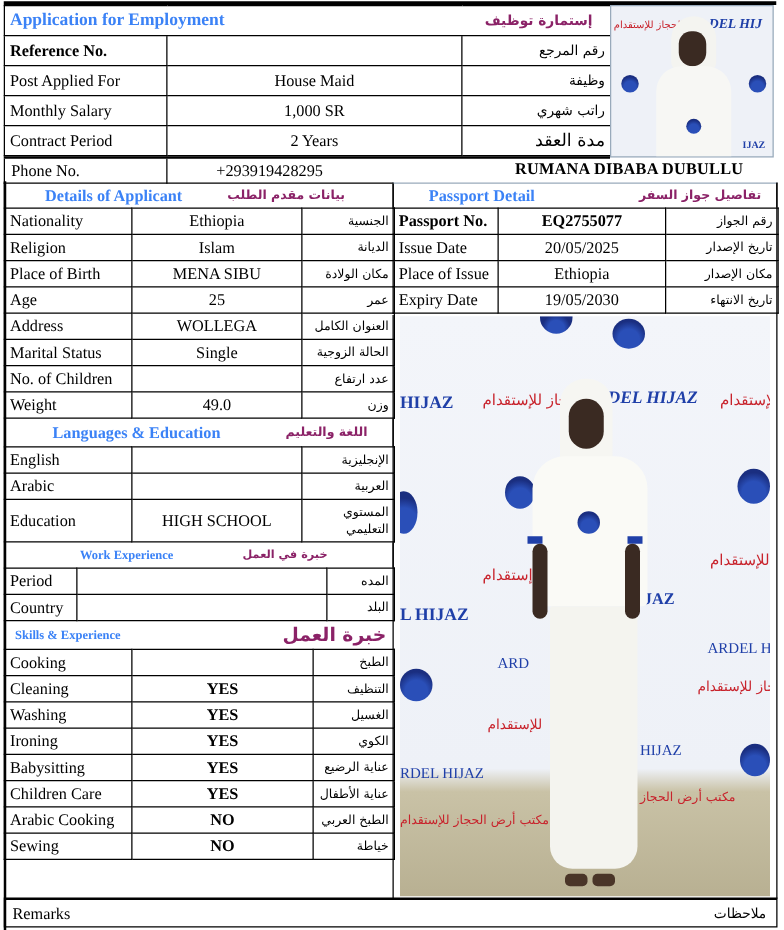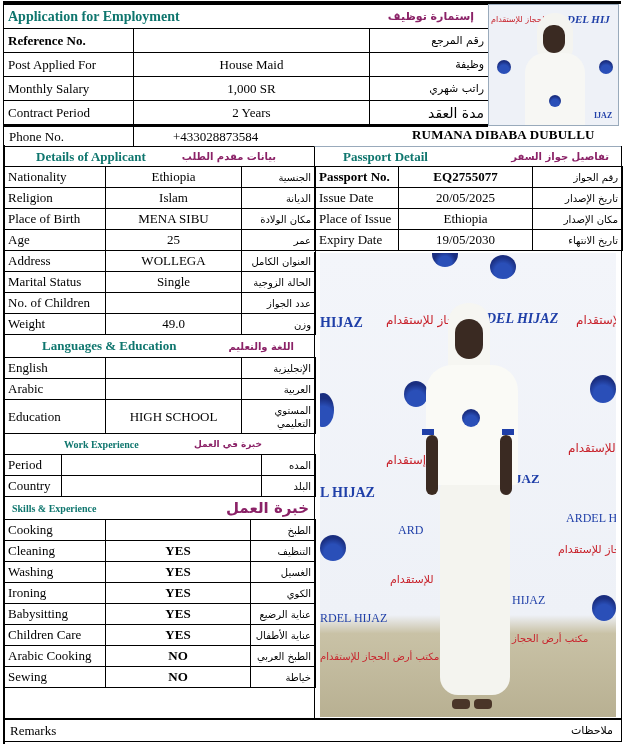--- a/index.html
+++ b/index.html
@@ -3,21 +3,21 @@
 <meta charset="utf-8">
 <style>
   * { box-sizing: border-box; margin: 0; padding: 0; }
   body { width: 627px; height: 744px; background: #fff; font-family: "Liberation Serif", serif; font-size: 13px; color: #000; position: relative; overflow: hidden; }
   .abs { position: absolute; }
   .t { border-collapse: collapse; table-layout: fixed; }
   .t td { border: 1px solid #000; padding: 0 4px; height: 21px; white-space: nowrap; overflow: hidden; }
   .c { text-align: center; }
   .r { text-align: right; direction: rtl; font-family: "DejaVu Sans", sans-serif; font-size: 10px; }
   .b { font-weight: bold; }
-  .sec { color: #0f766e; font-weight: bold; }
+  .sec { color: #3b82f6; font-weight: bold; }
   .sec-ar { color: #8b2267; font-weight: bold; font-family: "DejaVu Sans", sans-serif; font-size: 10px; direction: rtl; }
   .hdr-row { display: flex; justify-content: space-between; align-items: center; }
   .photo { background: #eef1f7; overflow: hidden; }
   .wm-blue { color: #1f3fa8; font-weight: bold; font-style: italic; position: absolute; white-space: nowrap; }
   .wm-red { color: #c8232c; font-family: "DejaVu Sans", sans-serif; position: absolute; white-space: nowrap; direction: rtl; }
   .globe { position: absolute; border-radius: 50%; background: radial-gradient(circle at 50% 70%, #2a4fb8 40%, #1a2e80 70%); }
 </style>
 </head>
 <body>
 
@@ -60,21 +60,21 @@
       <td class="r" style="font-size:14px;">مدة العقد</td>
     </tr>
   </tbody>
     </table>
 </div>
 
 <div class="abs" style="left:3px;top:125px;width:485px;height:20px;border-top:2px solid #000;">
   <div class="abs" style="left:0;top:0;width:1px;height:20px;background:#000;"></div>
   <span class="abs" style="left:6px;top:2px;">Phone No.</span>
   <div class="abs" style="left:130px;top:0;width:1px;height:20px;background:#000;"></div>
-  <span class="abs" style="left:170px;top:2px;">+433028873584</span>
+  <span class="abs" style="left:170px;top:2px;">+293919428295</span>
 </div>
 
 <div class="abs b" style="left:412px;top:127px;font-size:13px;letter-spacing:0.2px;">RUMANA DIBABA DUBULLU</div>
 
 <div class="abs photo" style="left:488px;top:4px;width:131px;height:122px;border:1px solid #9ab;">
   <span class="wm-red" style="left:2px;top:10px;font-size:8px;">الحجاز للإستقدام</span>
   <span class="wm-blue" style="left:78px;top:8px;font-size:11px;">DEL HIJ</span>
   <div class="globe" style="left:8px;top:55px;width:14px;height:14px;"></div>
   <div class="globe" style="left:110px;top:55px;width:14px;height:14px;"></div>
   <span class="wm-blue" style="left:105px;top:106px;font-size:8px;font-style:normal;">IJAZ</span>
@@ -127,21 +127,21 @@
           <td class="r">العنوان الكامل</td>
         </tr>
     <tr>
           <td>Marital Status</td>
           <td class="c">Single</td>
           <td class="r">الحالة الزوجية</td>
         </tr>
     <tr>
           <td>No. of Children</td>
           <td class="c"></td>
-          <td class="r">عدد الجواز</td>
+          <td class="r">عدد ارتفاع</td>
         </tr>
     <tr>
           <td>Weight</td>
           <td class="c">49.0</td>
           <td class="r">وزن</td>
         </tr>
   </tbody>
     </table>
 
   <div class="hdr-row" style="height:22px;padding:0 20px 0 38px;border:1px solid #000;border-top:none;border-bottom:none;">

